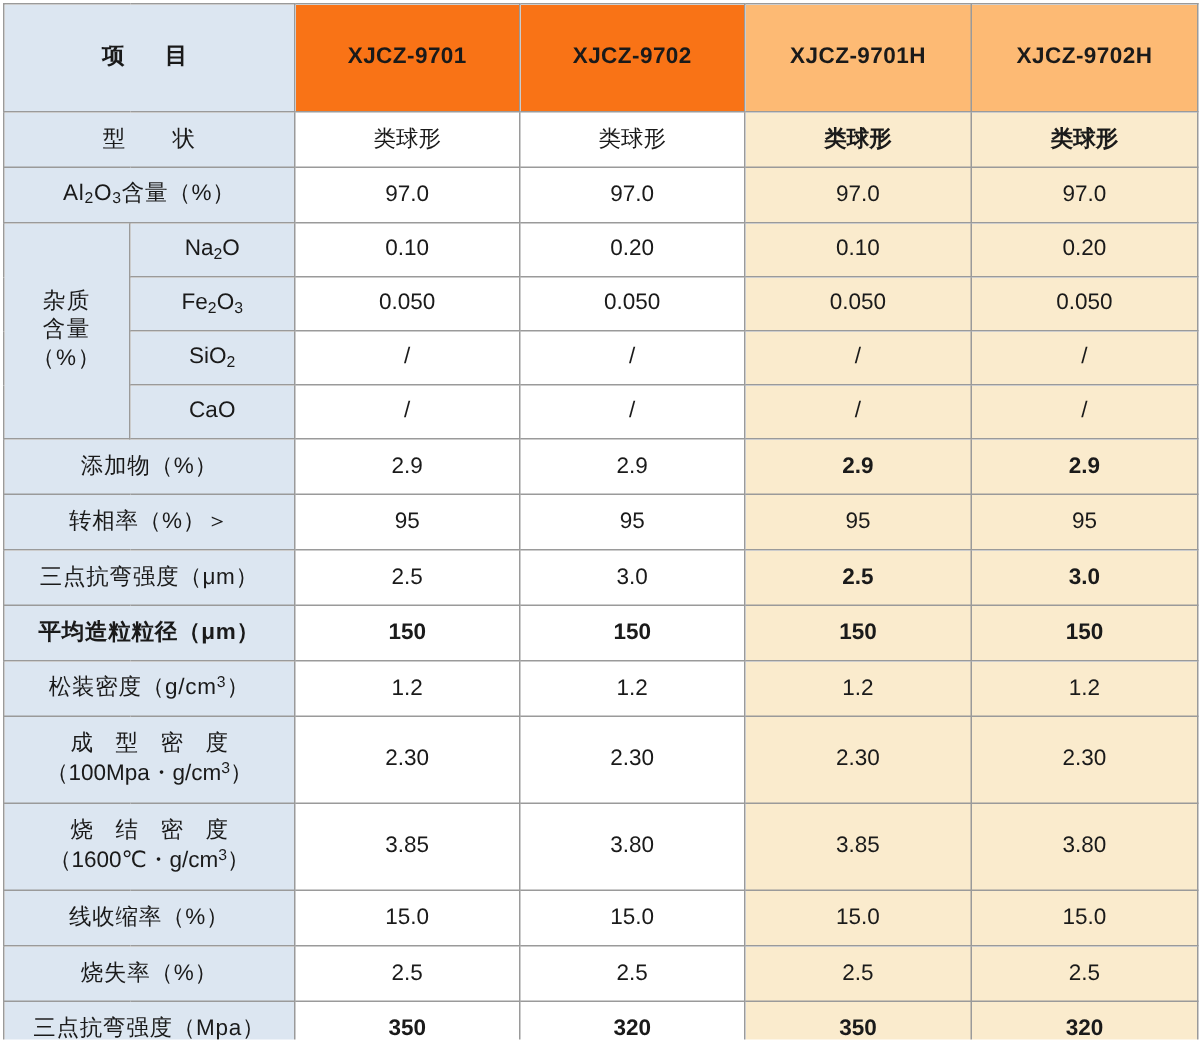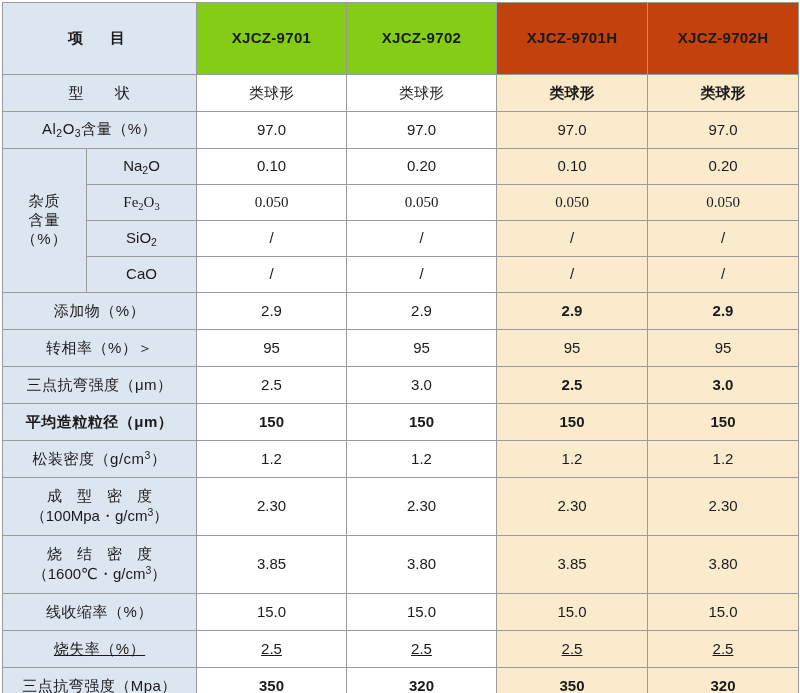--- a/index.html
+++ b/index.html
@@ -38,22 +38,22 @@
     white-space: nowrap;
   }
   
   col.c-label-a { width: 84px; }
   col.c-label-b { width: 110px; }
   col.c-data    { width: 150px; }
   col.c-dataH   { width: 151px; }
 
   
   .fill-head-label { background: #dce6f1; }
-  .fill-head-white { background: #84cc16; }
-  .fill-head-tan   { background: #c2410c; }
+  .fill-head-white { background: #f97316; }
+  .fill-head-tan   { background: #fdba74; }
   .fill-label      { background: #dce6f1; }
   .fill-white      { background: #ffffff; }
   .fill-tan        { background: #faebcd; }
 
   .label {
     font-size: 15.5px;
     letter-spacing: 0.5px;
   }
   .head-name {
     font-size: 19px;
@@ -144,21 +144,21 @@
       </td>
       <td class="fill-label sub-label">
         <span>Na</span><sub>2</sub><span>O</span>
       </td>
       <td class="fill-white val">0.10</td>
       <td class="fill-white val">0.20</td>
       <td class="fill-tan val">0.10</td>
       <td class="fill-tan val">0.20</td>
     </tr>
 
-    <tr style="height:36px;font-family:Liberation Serif, serif;">
+    <tr style="height:36px;">
       <td class="fill-label sub-label">
         <span>Fe</span><sub>2</sub>O<sub>3</sub>
       </td>
       <td class="fill-white val">0.050</td>
       <td class="fill-white val">0.050</td>
       <td class="fill-tan val">0.050</td>
       <td class="fill-tan val">0.050</td>
     </tr>
 
     <tr style="height:36px;">
@@ -244,21 +244,21 @@
     </tr>
 
     <tr style="height:37px;">
       <td colspan="2" class="fill-label label">线收缩率（%）</td>
       <td class="fill-white val">15.0</td>
       <td class="fill-white val">15.0</td>
       <td class="fill-tan val">15.0</td>
       <td class="fill-tan val">15.0</td>
     </tr>
 
-    <tr style="height:37px;text-decoration:underline;">
+    <tr style="height:37px;">
       <td colspan="2" class="fill-label label">烧失率（%）</td>
       <td class="fill-white val">2.5</td>
       <td class="fill-white val">2.5</td>
       <td class="fill-tan val">2.5</td>
       <td class="fill-tan val">2.5</td>
     </tr>
 
     <tr style="height:37px;">
       <td colspan="2" class="fill-label label">三点抗弯强度（Mpa）</td>
       <td class="fill-white val-b">350</td>

